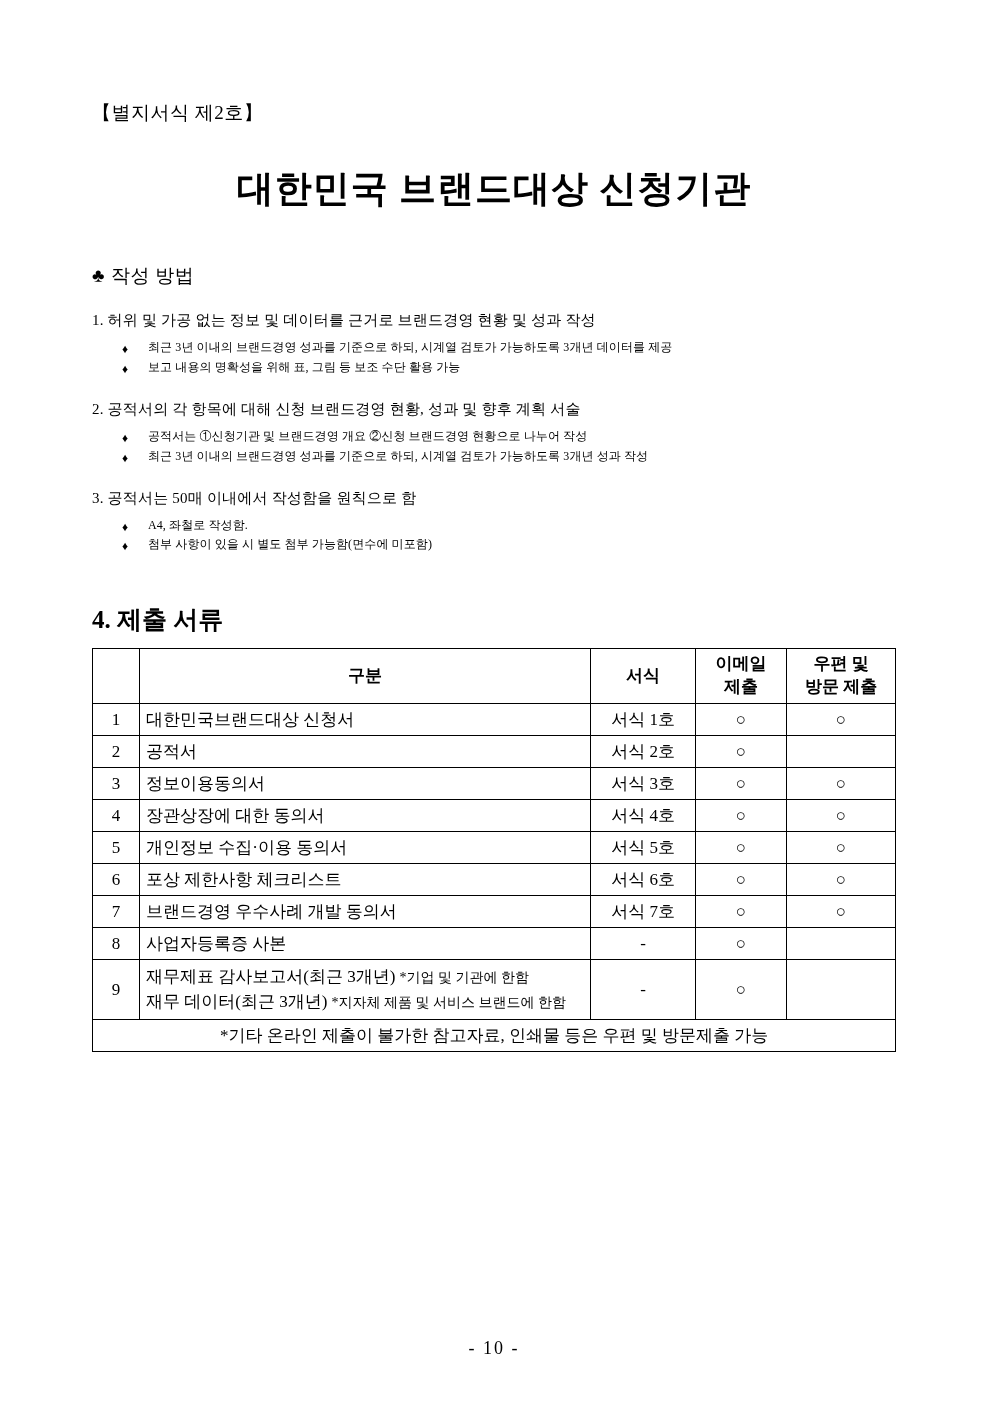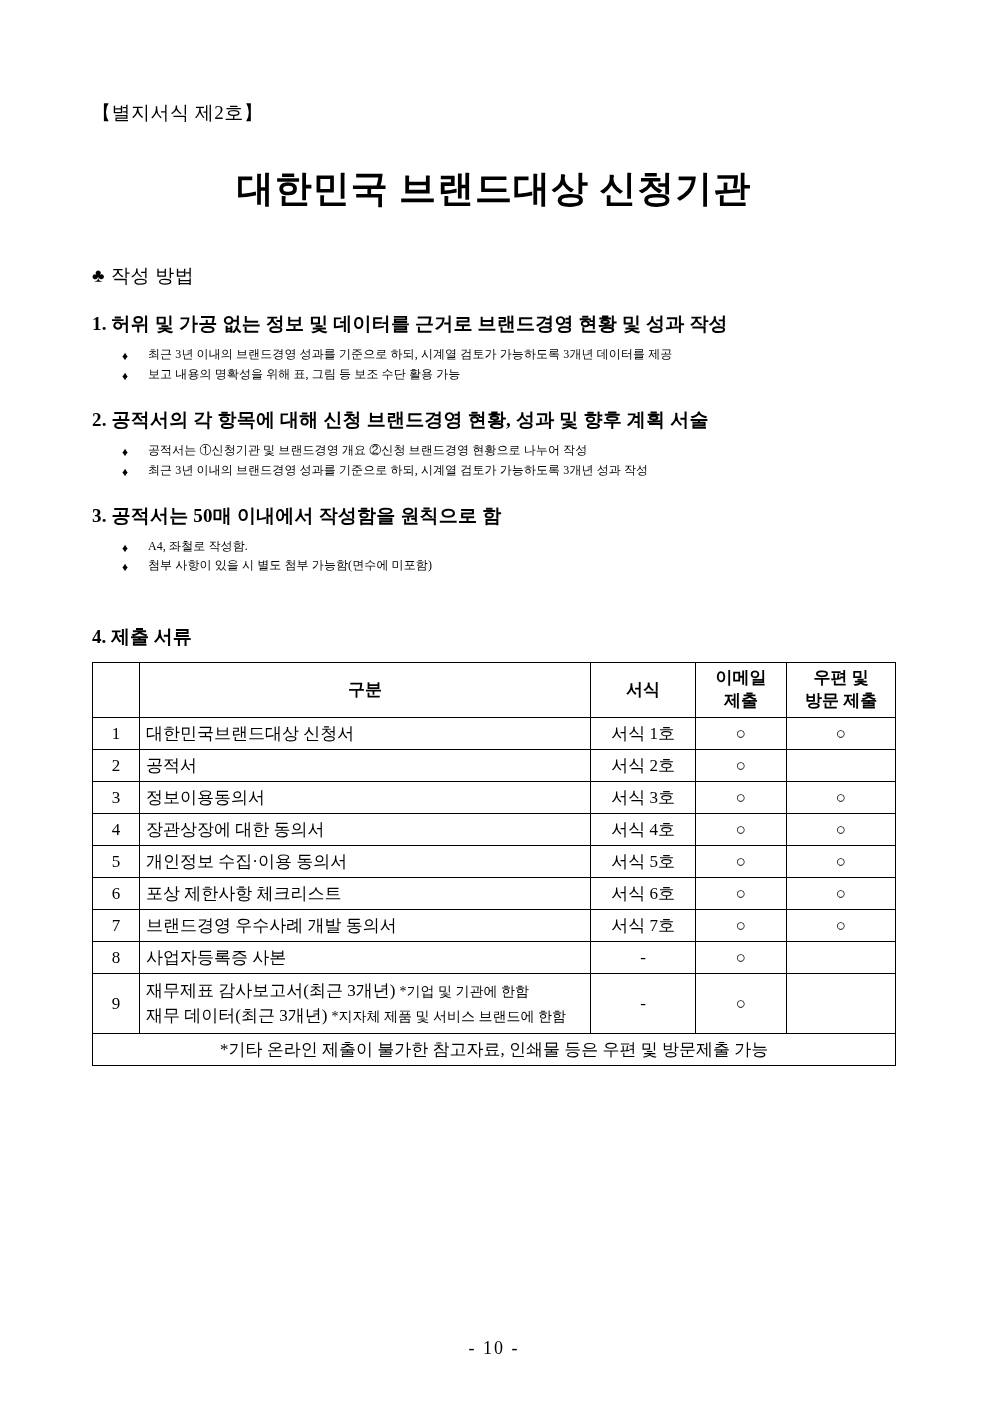--- a/index.html
+++ b/index.html
@@ -40,22 +40,22 @@
   .section-head {
     font-size: 19px;
     margin: 0 0 22px 0;
     letter-spacing: 0.5px;
   }
   .section-head .club {
     font-size: 19px;
     margin-right: 6px;
   }
   .num-item {
-    font-size: 19px;
-    font-weight: bold;
+    font-size: 15px;
+    font-weight: normal;
     margin: 0 0 8px 0;
     letter-spacing: 0.2px;
   }
   .bullets {
     margin: 0 0 22px 0;
     padding: 0;
     list-style: none;
   }
   .bullets li {
     font-size: 12px;
@@ -69,21 +69,21 @@
     position: absolute;
     left: 30px;
     top: 0;
     font-size: 12px;
     line-height: 1.9;
   }
   .spacer-lg {
     height: 26px;
   }
   .submit-head {
-    font-size: 19px;
+    font-size: 25px;
     font-weight: bold;
     margin: 0 0 12px 0;
   }
   table.docs {
     border-collapse: collapse;
     width: 100%;
     table-layout: fixed;
   }
   table.docs td, table.docs th {
     border: 1px solid #000;

